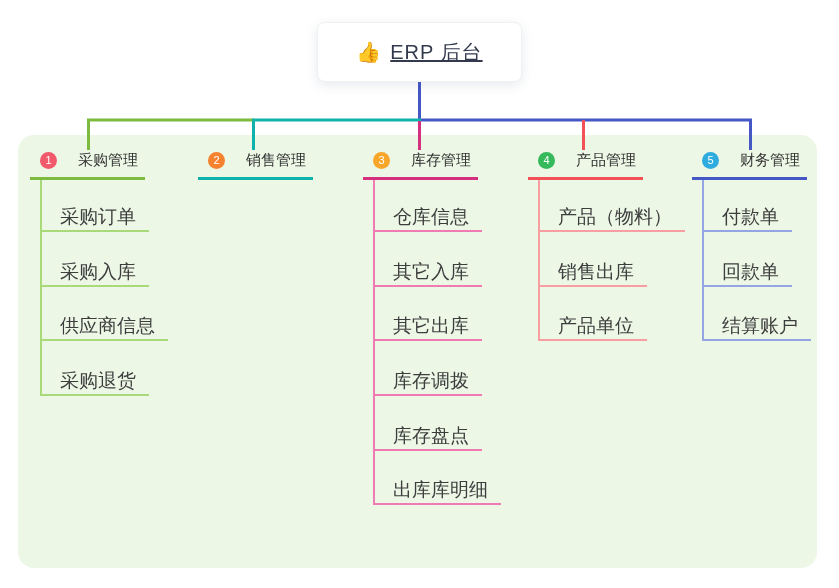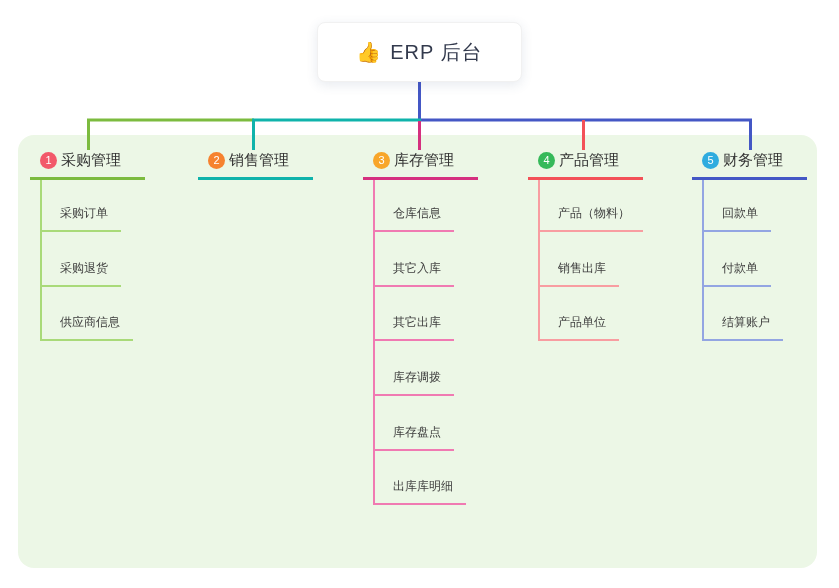--- a/index.html
+++ b/index.html
@@ -10,36 +10,36 @@
   .panel { position: absolute; left: 18px; top: 135px; width: 799px; height: 433px;
     background: #ecf7e6; border-radius: 16px; z-index: 0; }
 
   .connectors { position: absolute; left: 0; top: 0; z-index: 1; pointer-events: none; }
 
   .root-card { position: absolute; left: 317px; top: 22px; width: 205px; height: 60px;
     background: #ffffff; border: 1px solid #f1f1f1; border-radius: 8px;
     box-shadow: 0 3px 12px rgba(60,80,120,0.12);
     display: flex; align-items: center; justify-content: center; gap: 9px; z-index: 2; }
   .root-icon { font-size: 20px; line-height: 1; }
-  .root-title { font-size: 20px; color: #333a4d; letter-spacing: 1px; }
+  .root-title { font-size: 20px; color: #333a4d; letter-spacing: 1px; text-decoration: underline; }
 
   .branch { position: absolute; top: 145px; z-index: 2; }
   .branch-header { display: flex; align-items: center; height: 30px; }
   .badge { width: 17px; height: 17px; border-radius: 50%; background: var(--b);
     color: #ffffff; font-size: 11px; line-height: 17px; text-align: center;
     margin-left: 10px; flex: 0 0 17px; }
-  .branch-label { font-size: 15px; color: #333333; margin-left: 4px; white-space: nowrap; }
+  .branch-label { font-size: 15px; color: #333333; margin-left: 21px; white-space: nowrap; }
   .branch-underline { width: 115px; height: 0; border-bottom: 3px solid var(--c); margin-top: 2px; }
 
   .branch-items { margin-left: 10px; border-left: 2px solid var(--t); width: fit-content; }
   .item { height: 54.7px; display: flex; align-items: flex-end;
     border-bottom: 2px solid var(--t); width: fit-content;
     padding-left: 18px; padding-right: 13px; }
   .item:first-child { height: 52px; }
-  .item span { font-size: 12px; color: #3d3d3d; white-space: nowrap; padding-bottom: 8px; }
+  .item span { font-size: 19px; color: #3d3d3d; white-space: nowrap; }
 </style>
 </head>
 <body>
 
 <div class="stage">
 
   <div class="panel"></div>
 
   <svg class="connectors" width="839" height="588">
     <polyline points="419.5,82 419.5,120 750.5,120 750.5,150" fill="none" stroke-width="3" stroke="#4457c5"></polyline>
@@ -58,24 +58,27 @@
     <div class="branch-header">
       <span class="badge">1</span>
       <span class="branch-label">采购管理</span>
     </div>
     <div class="branch-underline"></div>
     <div class="branch-items">
       <div class="item">
           <span>采购订单</span>
         </div>
       <div class="item">
-          <span>采购退货</span>
+          <span>采购入库</span>
         </div>
       <div class="item">
           <span>供应商信息</span>
+        </div>
+      <div class="item">
+          <span>采购退货</span>
         </div>
     </div>
   </div>
 
   <div class="branch" style="left: 198px; --c: #0fb3ab; --t: #7ed8d0; --b: #f6822f;">
     <div class="branch-header">
       <span class="badge">2</span>
       <span class="branch-label">销售管理</span>
     </div>
     <div class="branch-underline"></div>
@@ -129,24 +132,24 @@
   </div>
 
   <div class="branch" style="left: 692px; --c: #4457c5; --t: #93a5e2; --b: #2facdf;">
     <div class="branch-header">
       <span class="badge">5</span>
       <span class="branch-label">财务管理</span>
     </div>
     <div class="branch-underline"></div>
     <div class="branch-items">
       <div class="item">
-          <span>回款单</span>
+          <span>付款单</span>
         </div>
       <div class="item">
-          <span>付款单</span>
+          <span>回款单</span>
         </div>
       <div class="item">
           <span>结算账户</span>
         </div>
     </div>
   </div>
 
 </div>
 
 </body></html>

